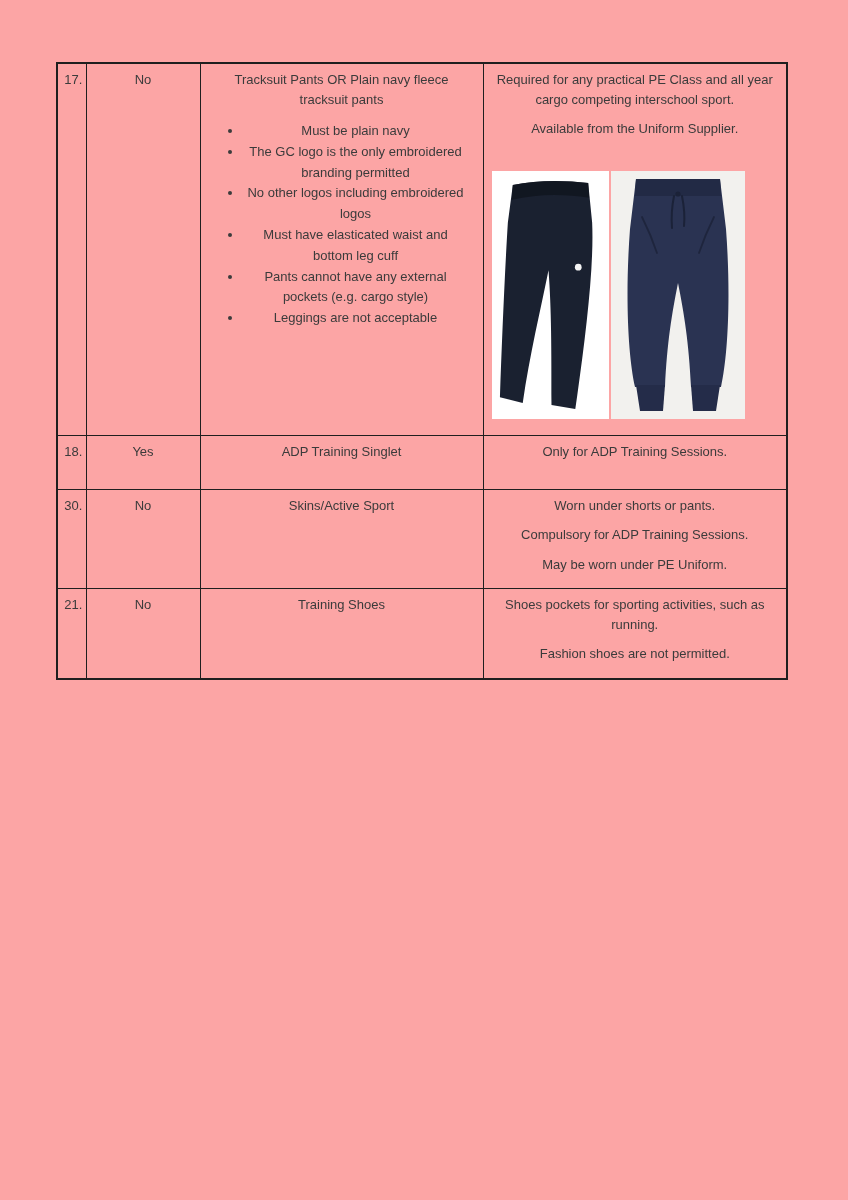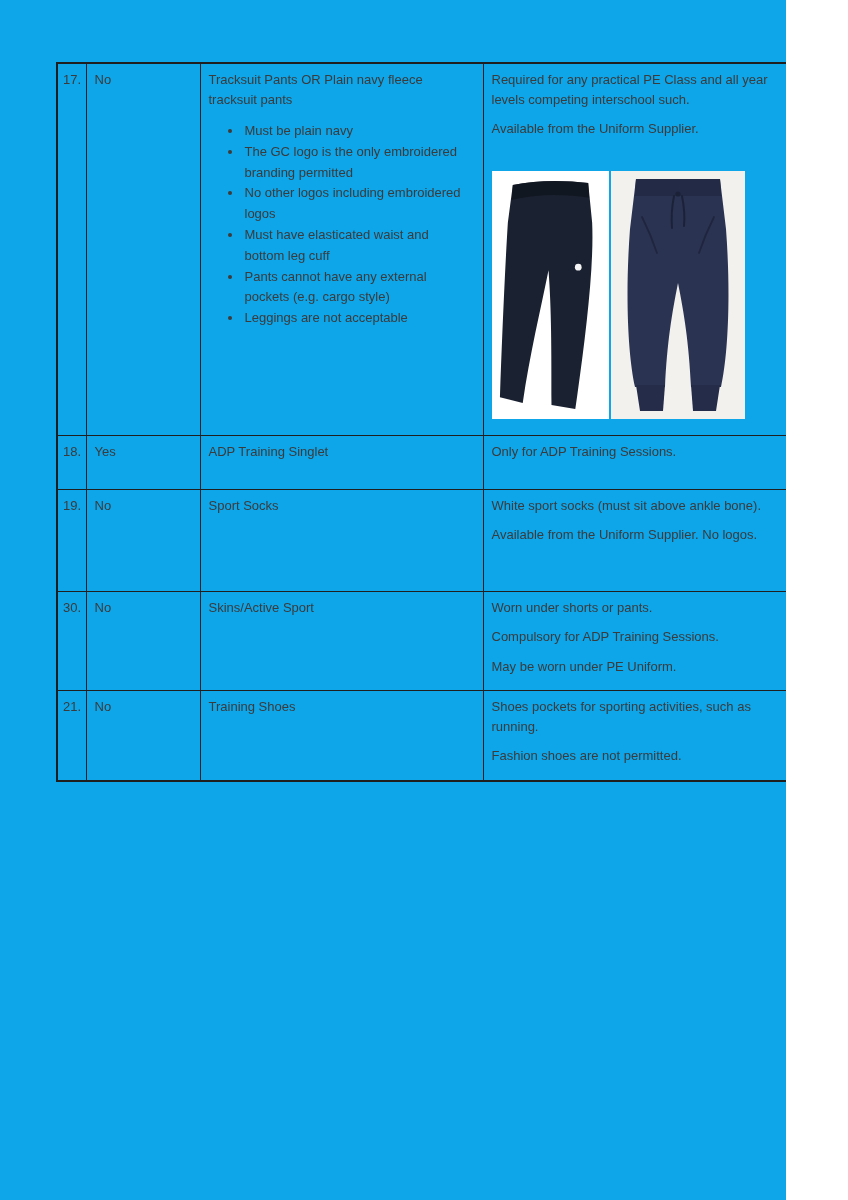--- a/index.html
+++ b/index.html
@@ -1,24 +1,25 @@
 <!DOCTYPE html>
 <html><head>
 <meta charset="utf-8">
 <style>
   * { margin: 0; padding: 0; box-sizing: border-box; }
   html, body { background: #ffffff; }
   .page {
     position: relative;
-    width: 786px;
+    width: 848px;
     height: 1200px;
-    background: #0ea5e9;
+    background: #fca5a5;
     font-family: "Liberation Sans", "DejaVu Sans", sans-serif;
     color: #3b3b3b;
     overflow: hidden;
+    text-align: center;
   }
   table.uniform-table {
     position: absolute;
     left: 56px;
     top: 62px;
     width: 730px;
     border-collapse: collapse;
     table-layout: fixed;
     font-size: 13px;
     line-height: 1.5;
@@ -84,21 +85,21 @@
         <ul class="item-bullets">
           <li>Must be plain navy</li>
           <li>The GC logo is the only embroidered branding permitted</li>
           <li>No other logos including embroidered logos</li>
           <li>Must have elasticated waist and bottom leg cuff</li>
           <li>Pants cannot have any external pockets (e.g. cargo style)</li>
           <li>Leggings are not acceptable</li>
         </ul>
       </td>
       <td>
-        <p class="cell-para">Required for any practical PE Class and all year levels competing interschool such.</p>
+        <p class="cell-para">Required for any practical PE Class and all year cargo competing interschool sport.</p>
         <p class="cell-para">Available from the Uniform Supplier.</p>
         <div class="pants-figures">
           <div class="fig fig-left" style="background-color: rgb(255, 255, 255);">
             <svg width="117" height="248" viewBox="0 0 118 250" xmlns="http://www.w3.org/2000/svg">
               <path d="M 21,14 C 45,9 72,9 97,12 L 101,52 C 103,95 95,162 86,226 L 84,240 L 60,236 C 60,180 60,140 57,100 C 49,140 38,185 31,234 L 8,228 C 10,170 13,100 16,52 Z" fill="#1a2130"></path>
               <path opacity="0.85" d="M 21,14 C 45,9 72,9 97,12 L 98,27 C 72,23 46,23 20,29 Z" fill="#10151f"></path>
               <circle cx="87" cy="97" r="3.4" fill="#f5f5f5"></circle>
             </svg>
           </div>
           <div class="fig fig-right" style="background-color: rgb(242, 241, 238);">
@@ -124,35 +125,20 @@
         <span>Yes</span>
       </td>
       <td>
         <p class="cell-para">ADP Training Singlet</p>
       </td>
       <td>
         <p class="cell-para">Only for ADP Training Sessions.</p>
       </td>
     </tr>
 
-    <tr class="row-19">
-      <td class="col-num">
-        <span>19.</span>
-      </td>
-      <td>
-        <span>No</span>
-      </td>
-      <td>
-        <p class="cell-para">Sport Socks</p>
-      </td>
-      <td>
-        <p class="cell-para">White sport socks (must sit above ankle bone).</p>
-        <p class="cell-para">Available from the Uniform Supplier.  No logos.</p>
-      </td>
-    </tr>
 
     <tr class="row-20">
       <td class="col-num">
         <span>30.</span>
       </td>
       <td>
         <span>No</span>
       </td>
       <td>
         <p class="cell-para">Skins/Active Sport</p>

